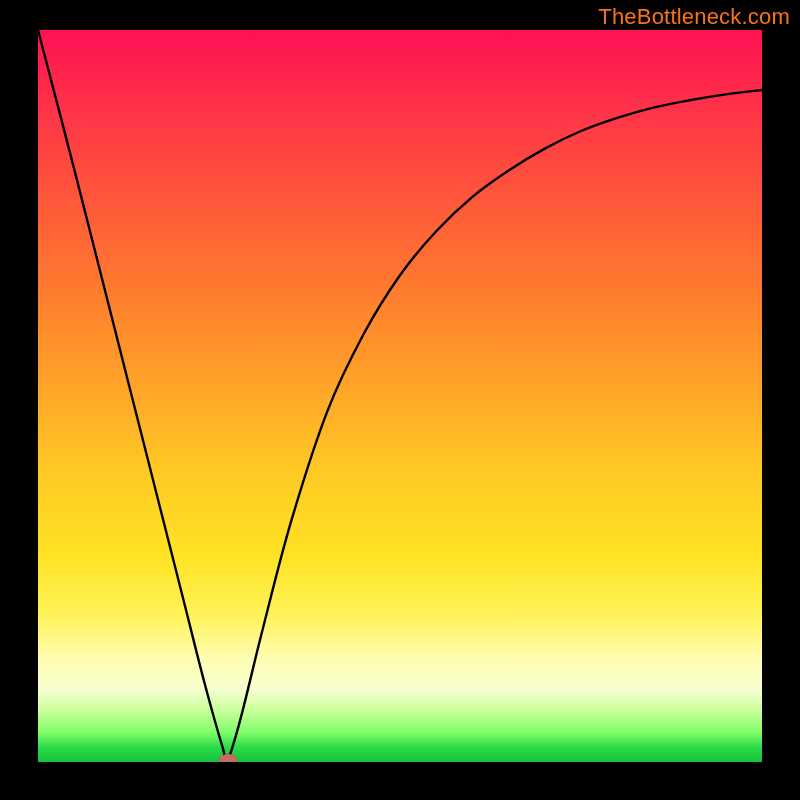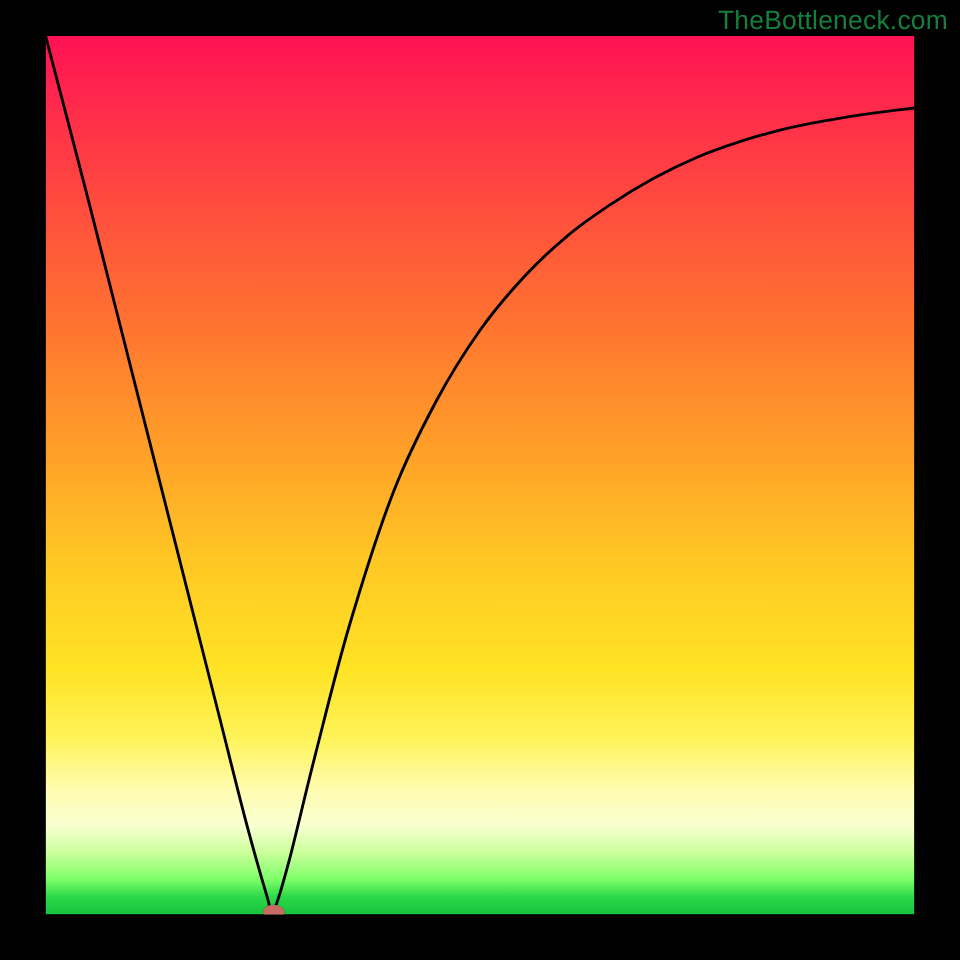--- a/index.html
+++ b/index.html
@@ -13,21 +13,21 @@
   .frame {
     position: relative;
     width: 800px;
     height: 800px;
     background: #000;
   }
   .watermark {
     position: absolute;
     top: 4px;
     right: 10px;
-    color: #15803d;
+    color: #f97316;
     font-size: 22px;
     letter-spacing: 0.2px;
     font-weight: 400;
   }
   .plot-area {
     position: absolute;
     left: 38px;
     top: 30px;
     width: 724px;
     height: 732px;

